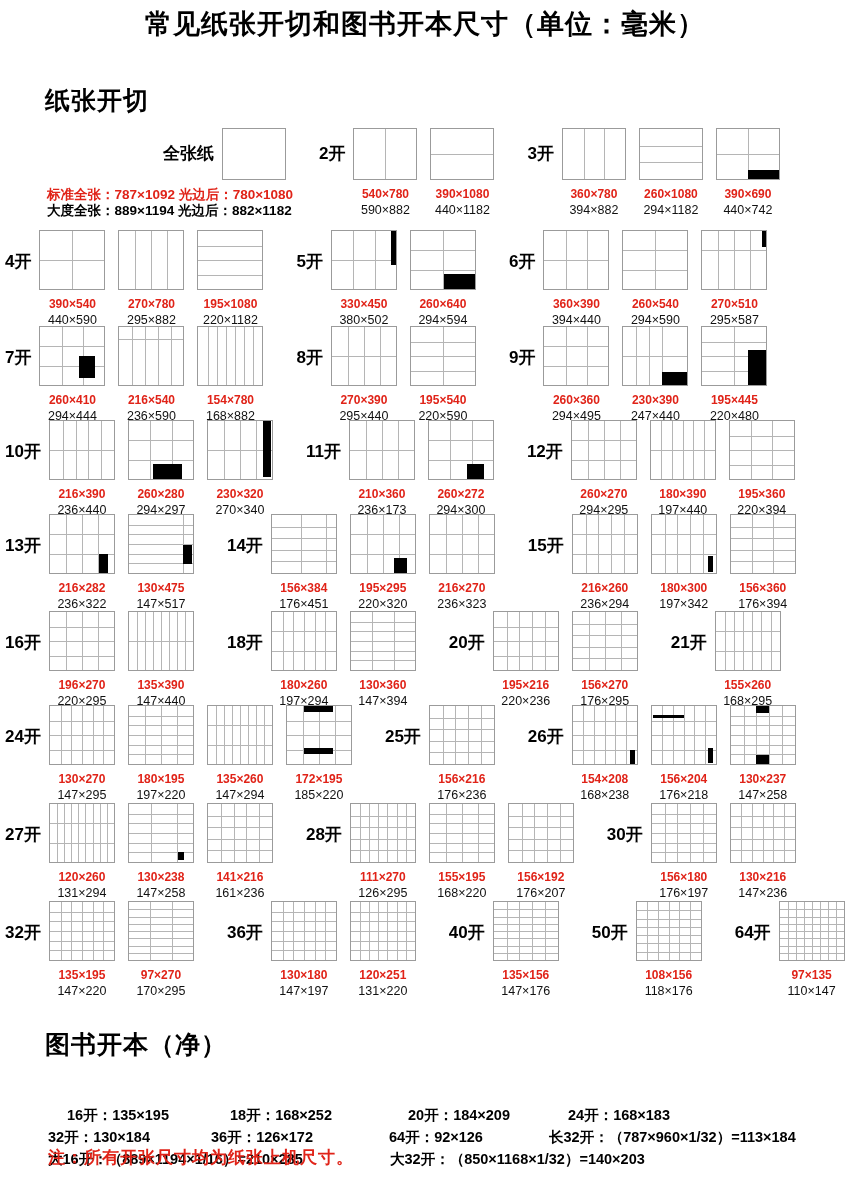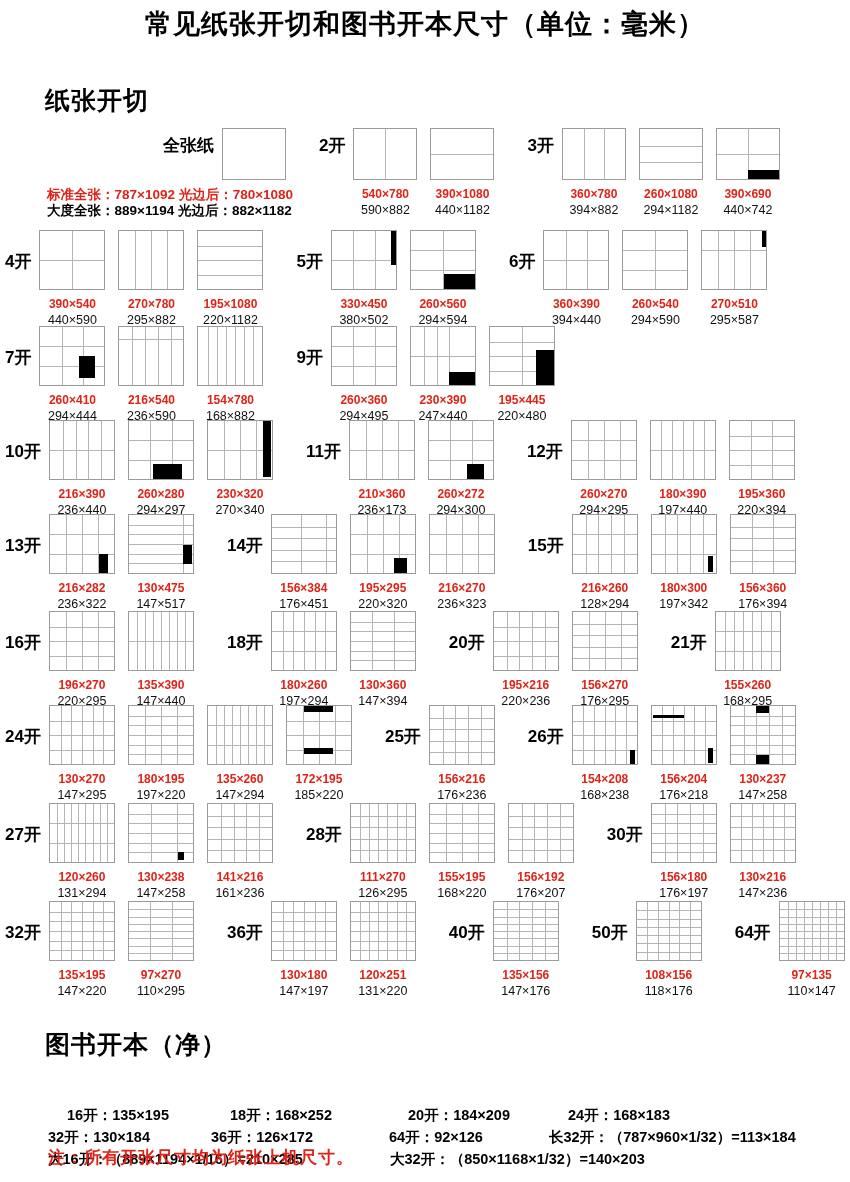--- a/index.html
+++ b/index.html
@@ -9,21 +9,21 @@
   }
   .title{
     position:absolute;top:6px;left:0;width:100%;text-align:center;
     font-size:27px;font-weight:bold;letter-spacing:1px;
   }
   .h2{position:absolute;left:45px;font-size:25px;font-weight:bold;letter-spacing:1px;}
   .cut-row{position:absolute;left:5px;right:0;height:97px;display:flex;align-items:flex-start;}
   .cut-row.first{padding-left:158px;}
   .grp{display:flex;align-items:flex-start;margin-right:20px;}
   .grp-label{font-size:17px;font-weight:bold;margin:20px 8px 0 0;white-space:nowrap;}
-  .first .grp-label{margin-top:6px;}
+  .first .grp-label{margin-top:14px;}
   .cell{display:flex;flex-direction:column;align-items:center;margin-right:13px;}
   .dbox{position:relative;width:64px;height:58px;border:1px solid #9b9b9b;background:#fff;}
   .first .dbox{height:50px;width:62px;}
   .vl{position:absolute;top:0;bottom:0;width:1px;background:#b5b5b5;}
   .hl{position:absolute;left:0;right:0;height:1px;background:#b5b5b5;}
   .bk{position:absolute;background:#000;}
   .sdim{margin-top:7px;font-size:12px;font-weight:bold;color:#e02318;white-space:nowrap;}
   .ddim{margin-top:2px;font-size:12.5px;color:#111;white-space:nowrap;}
   .notes{position:absolute;left:47px;top:187px;font-size:13.5px;line-height:16px;white-space:nowrap;}
   .notes .l1{color:#e02318;font-weight:bold;}
@@ -146,21 +146,21 @@
           <div class="sdim">330×450</div>
           <div class="ddim">380×502</div>
         </div>
         <div class="cell">
           <div class="dbox">
             <div class="vl" style="left: 50%;"></div>
             <div class="hl" style="top: 33.3333%;"></div>
             <div class="hl" style="top: 66.6667%;"></div>
             <div class="bk" style="left: 52%; top: 74%; width: 48%; height: 26%;"></div>
           </div>
-          <div class="sdim">260×560</div>
+          <div class="sdim">260×640</div>
           <div class="ddim">294×594</div>
         </div>
       </div>
       <div class="grp">
         <div class="grp-label">6开</div>
         <div class="cell">
           <div class="dbox">
             <div class="vl" style="left: 33.3333%;"></div>
             <div class="vl" style="left: 66.6667%;"></div>
             <div class="hl" style="top: 50%;"></div>
@@ -222,20 +222,43 @@
             <div class="vl" style="left: 42.8571%;"></div>
             <div class="vl" style="left: 57.1429%;"></div>
             <div class="vl" style="left: 71.4286%;"></div>
             <div class="vl" style="left: 85.7143%;"></div>
           </div>
           <div class="sdim">154×780</div>
           <div class="ddim">168×882</div>
         </div>
       </div>
       <div class="grp">
+        <div class="grp-label">8开</div>
+        <div class="cell">
+          <div class="dbox">
+            <div class="vl" style="left: 25%;"></div>
+            <div class="vl" style="left: 50%;"></div>
+            <div class="vl" style="left: 75%;"></div>
+            <div class="hl" style="top: 50%;"></div>
+          </div>
+          <div class="sdim">270×390</div>
+          <div class="ddim">295×440</div>
+        </div>
+        <div class="cell">
+          <div class="dbox">
+            <div class="vl" style="left: 50%;"></div>
+            <div class="hl" style="top: 25%;"></div>
+            <div class="hl" style="top: 50%;"></div>
+            <div class="hl" style="top: 75%;"></div>
+          </div>
+          <div class="sdim">195×540</div>
+          <div class="ddim">220×590</div>
+        </div>
+      </div>
+      <div class="grp">
         <div class="grp-label">9开</div>
         <div class="cell">
           <div class="dbox">
             <div class="vl" style="left: 33.3333%;"></div>
             <div class="vl" style="left: 66.6667%;"></div>
             <div class="hl" style="top: 33.3333%;"></div>
             <div class="hl" style="top: 66.6667%;"></div>
           </div>
           <div class="sdim">260×360</div>
           <div class="ddim">294×495</div>
@@ -435,21 +458,21 @@
         <div class="cell">
           <div class="dbox">
             <div class="vl" style="left: 20%;"></div>
             <div class="vl" style="left: 40%;"></div>
             <div class="vl" style="left: 60%;"></div>
             <div class="vl" style="left: 80%;"></div>
             <div class="hl" style="top: 33.3333%;"></div>
             <div class="hl" style="top: 66.6667%;"></div>
           </div>
           <div class="sdim">216×260</div>
-          <div class="ddim">128×294</div>
+          <div class="ddim">236×294</div>
         </div>
         <div class="cell">
           <div class="dbox">
             <div class="vl" style="left: 20%;"></div>
             <div class="vl" style="left: 40%;"></div>
             <div class="vl" style="left: 60%;"></div>
             <div class="vl" style="left: 80%;"></div>
             <div class="hl" style="top: 33.3333%;"></div>
             <div class="hl" style="top: 66.6667%;"></div>
             <div class="bk" style="left: 88%; top: 70%; width: 7%; height: 28%;"></div>
@@ -861,21 +884,21 @@
             <div class="vl" style="left: 66.6667%;"></div>
             <div class="hl" style="top: 12.5%;"></div>
             <div class="hl" style="top: 25%;"></div>
             <div class="hl" style="top: 37.5%;"></div>
             <div class="hl" style="top: 50%;"></div>
             <div class="hl" style="top: 62.5%;"></div>
             <div class="hl" style="top: 75%;"></div>
             <div class="hl" style="top: 87.5%;"></div>
           </div>
           <div class="sdim">97×270</div>
-          <div class="ddim">110×295</div>
+          <div class="ddim">170×295</div>
         </div>
       </div>
       <div class="grp">
         <div class="grp-label">36开</div>
         <div class="cell">
           <div class="dbox">
             <div class="vl" style="left: 16.6667%;"></div>
             <div class="vl" style="left: 33.3333%;"></div>
             <div class="vl" style="left: 50%;"></div>
             <div class="vl" style="left: 66.6667%;"></div>

